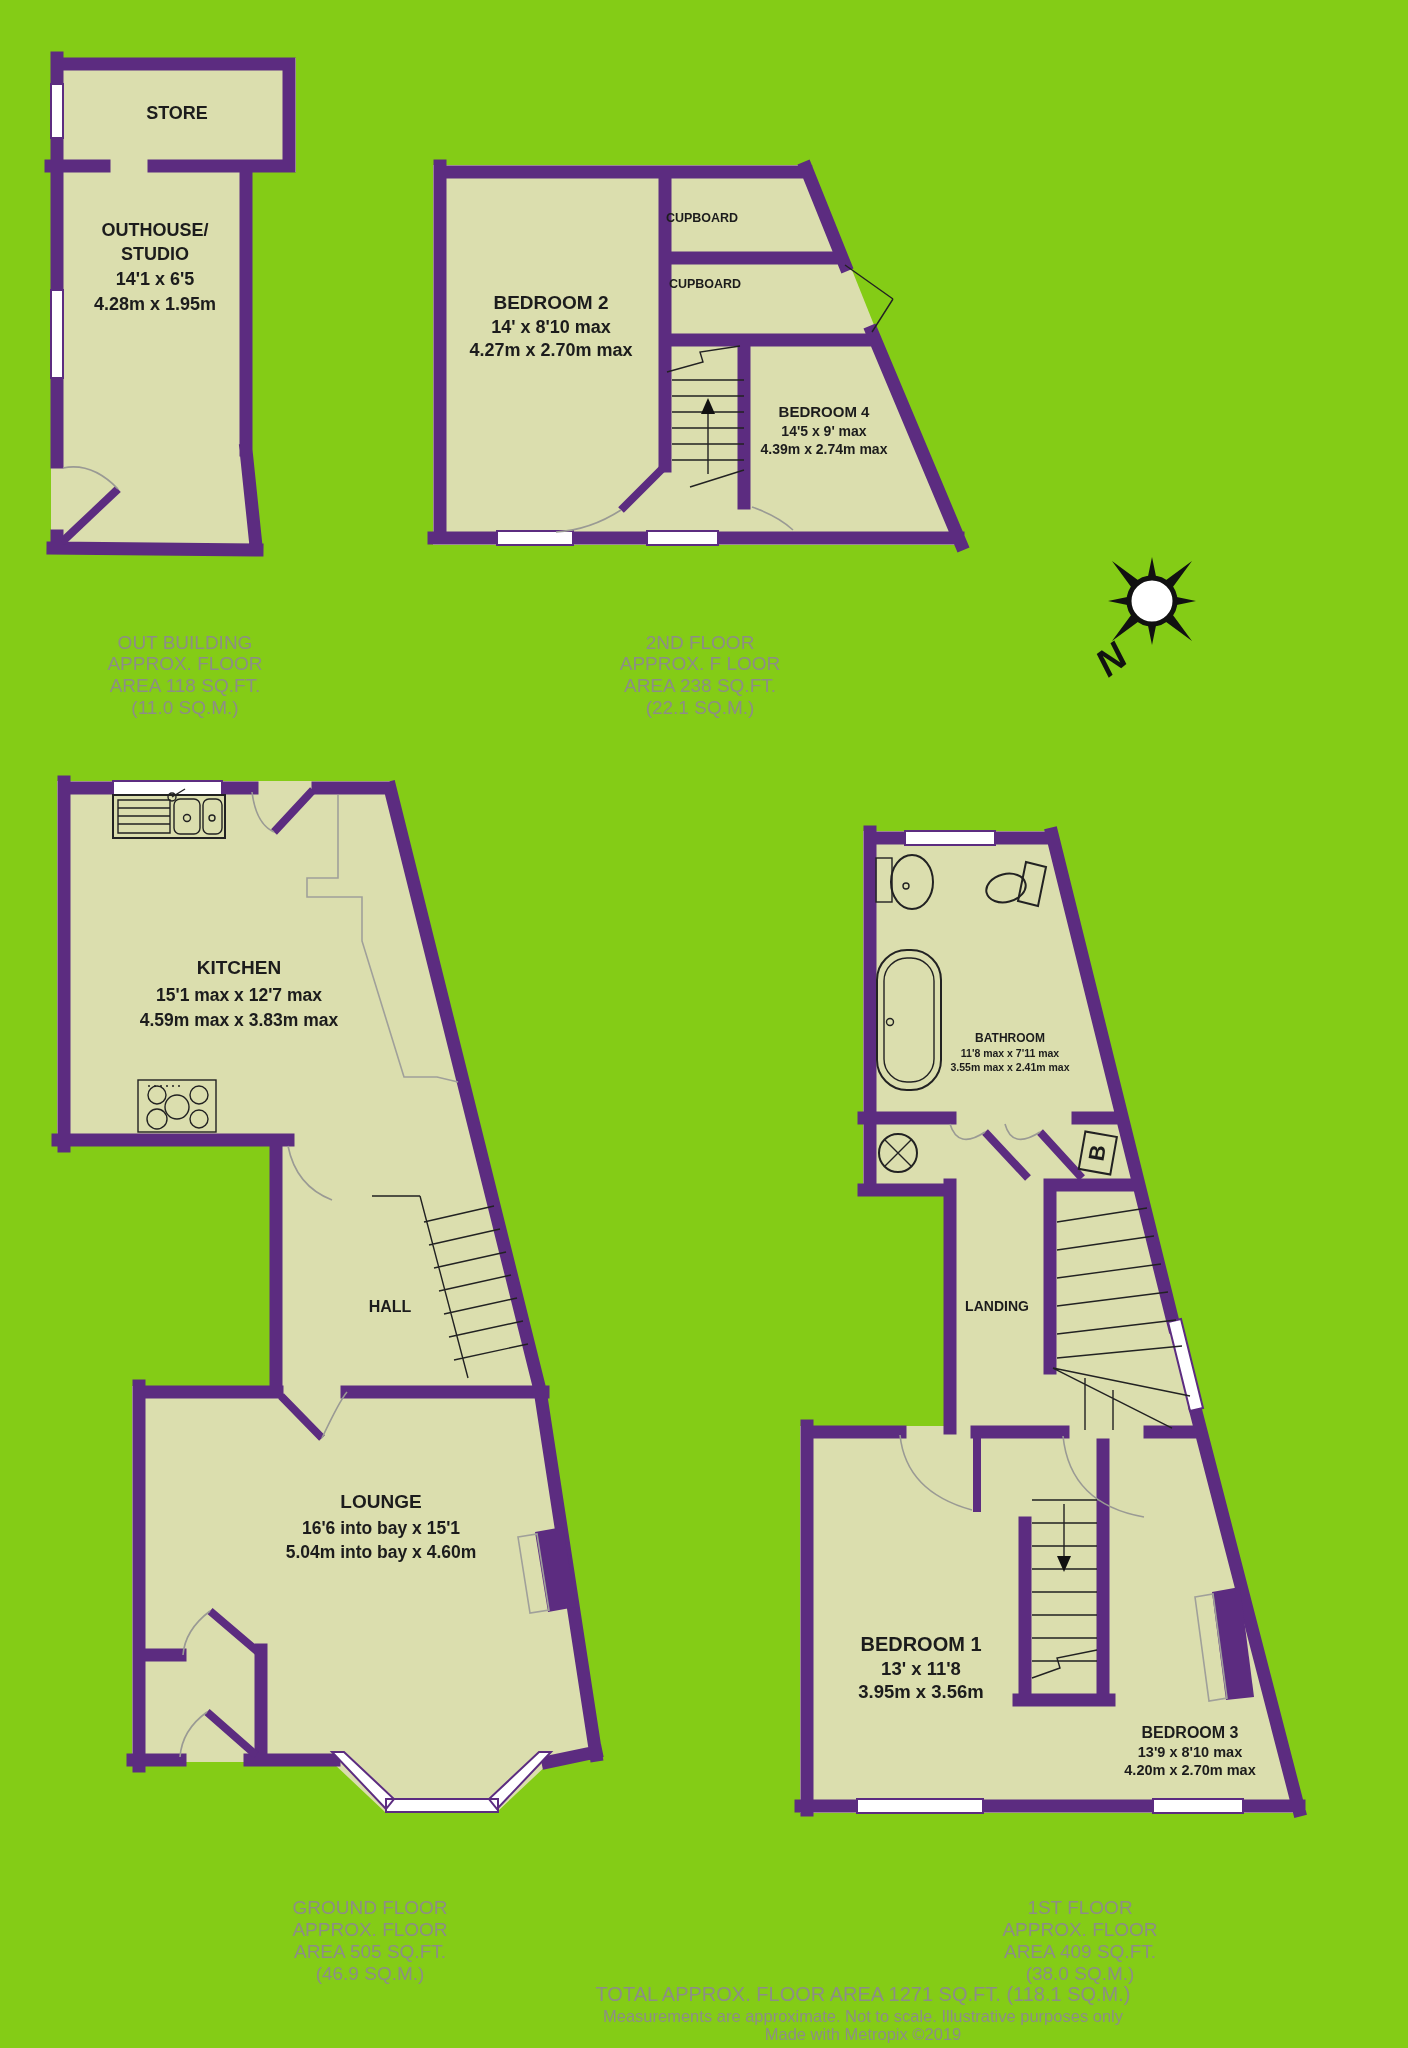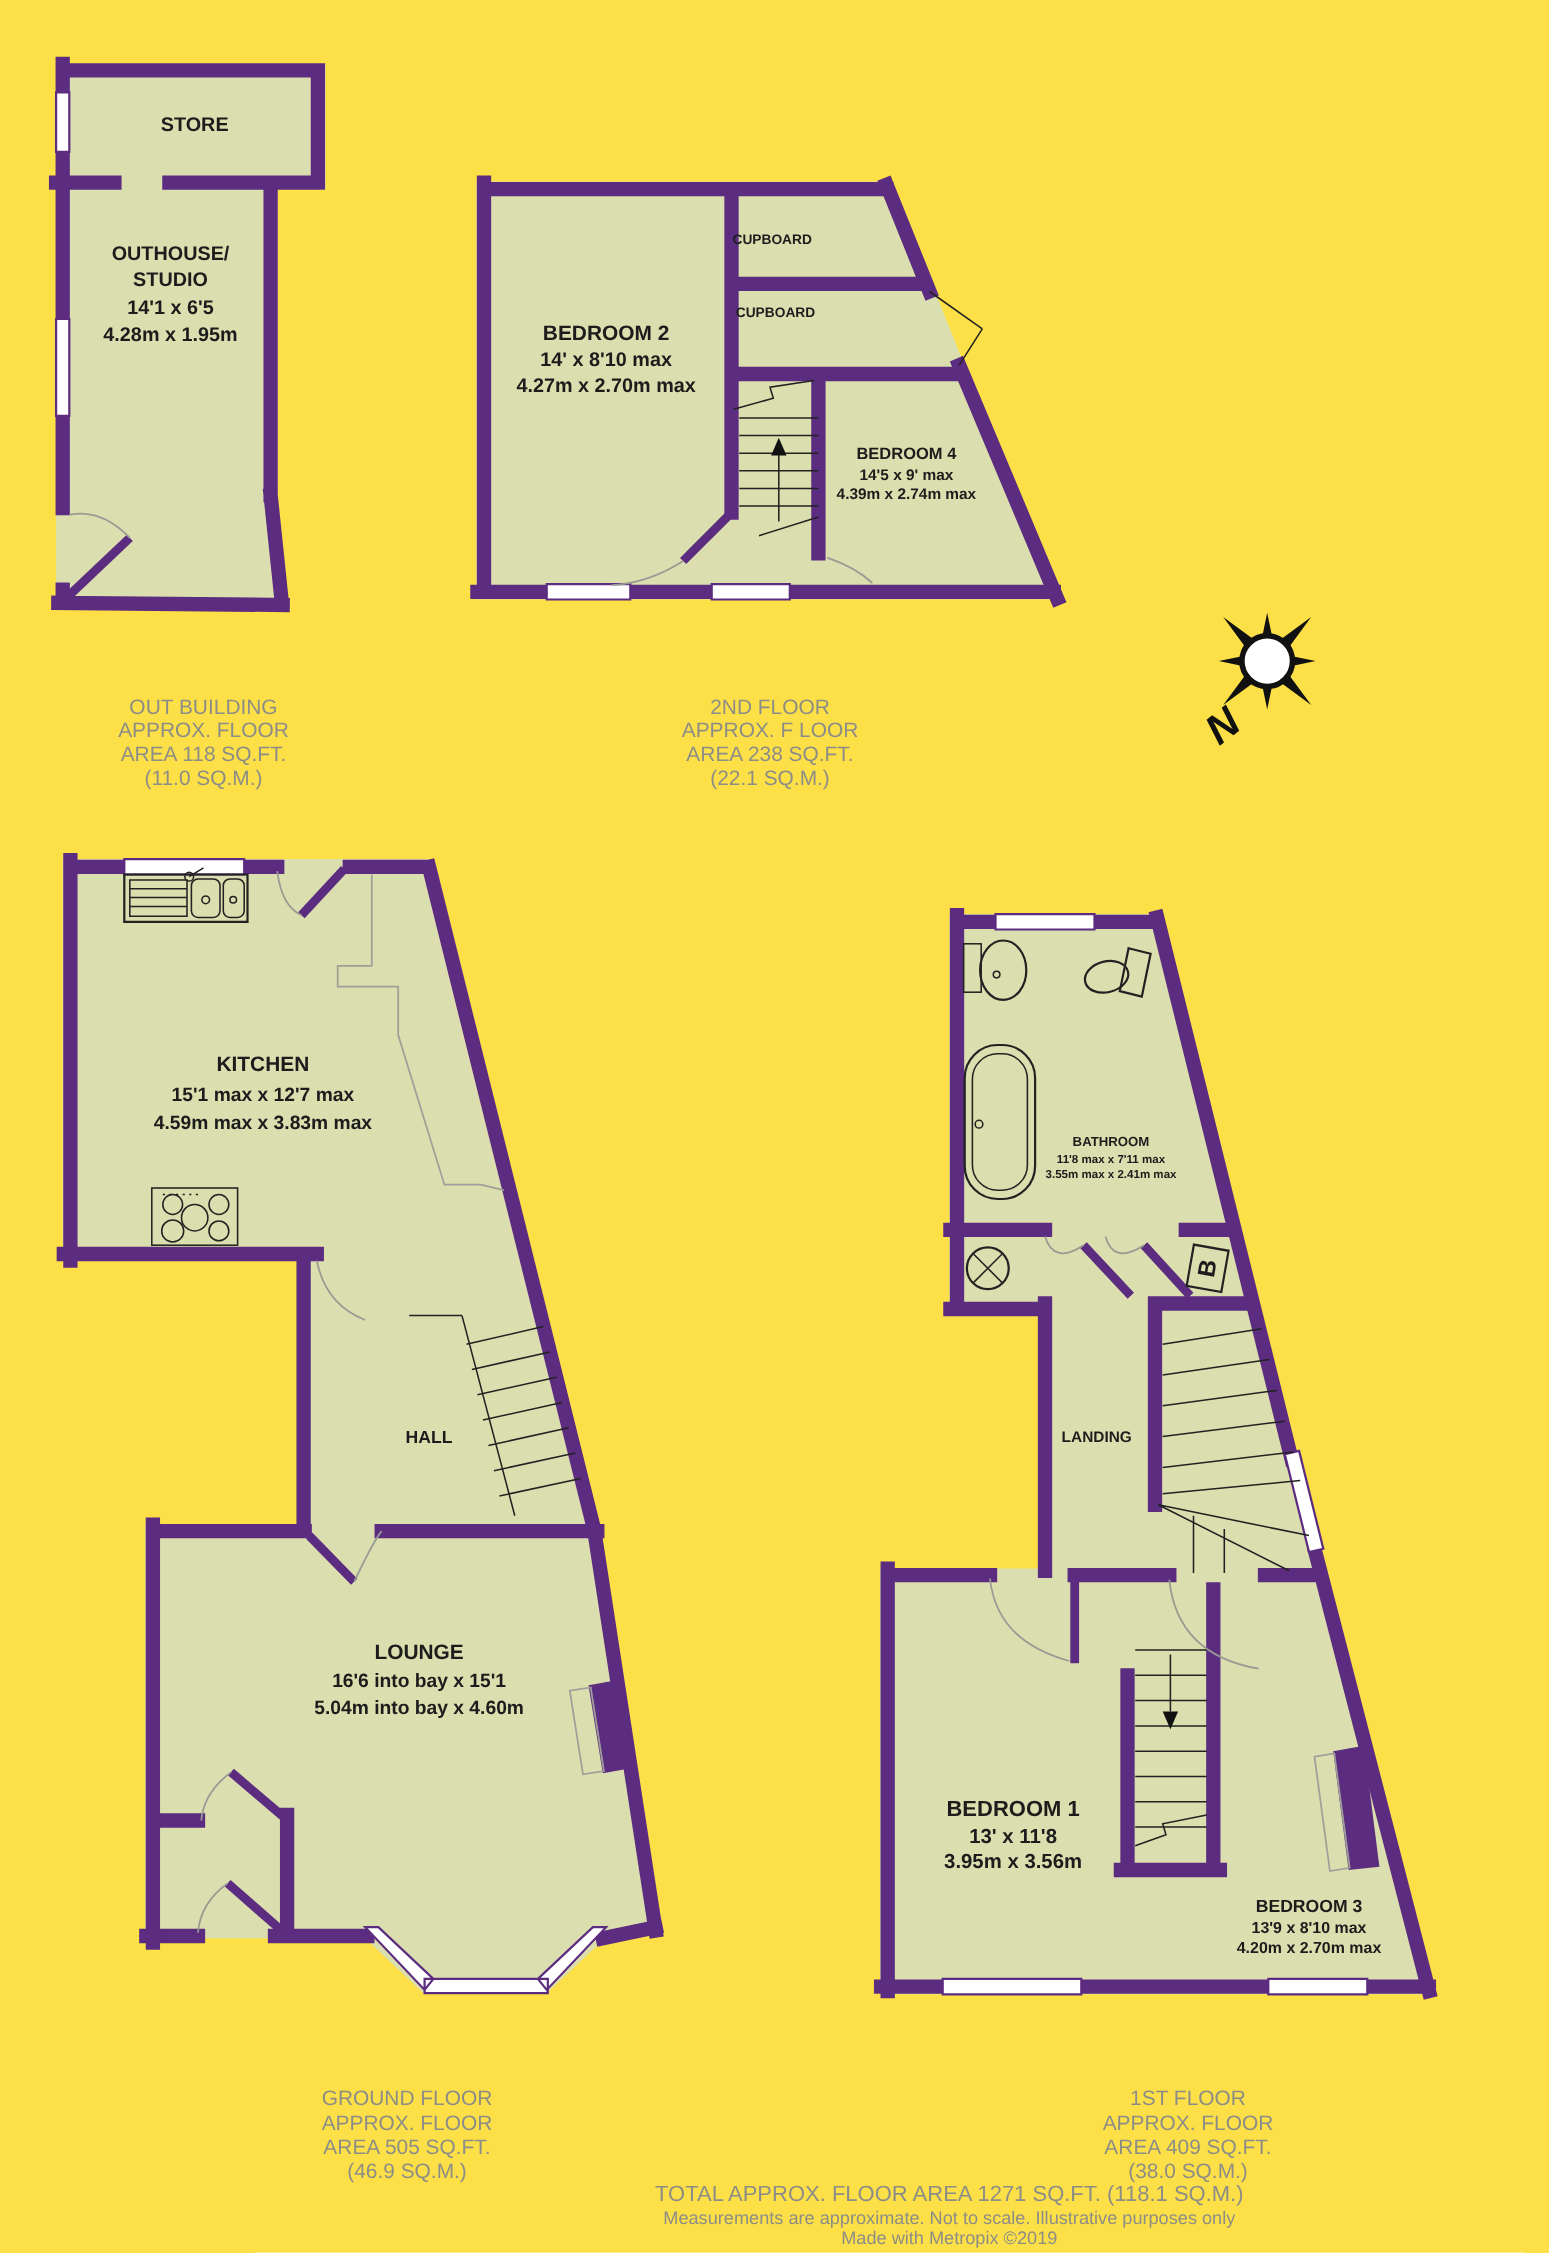--- a/index.html
+++ b/index.html
@@ -1,16 +1,16 @@
 <!DOCTYPE html>
 <html><head>
 <meta charset="utf-8">
 <style>
   html,body{margin:0;padding:0;background:#ffffff;}
-  .page{width:1408px;height:2048px;position:relative;background:#fde047;font-family:"Liberation Sans",sans-serif;}
+  .page{width:1408px;height:2048px;position:relative;background:#84cc16;font-family:"Liberation Sans",sans-serif;}
   svg{display:block;}
   text{font-family:"Liberation Sans",sans-serif;}
   .room-label{fill:#1c1c1c;font-weight:bold;text-anchor:middle;}
   .caption{fill:#8d8d87;text-anchor:middle;}
   .wall{stroke:#5c2c80;stroke-width:13;fill:none;stroke-linecap:square;}
   .doorleaf{stroke:#5c2c80;stroke-width:8;fill:none;stroke-linecap:butt;}
   .win{fill:#ffffff;stroke:#5c2c80;stroke-width:2;}
   .fix{stroke:#222222;stroke-width:2;fill:none;}
   .fixthin{stroke:#222222;stroke-width:1.4;fill:none;}
   .arc{stroke:#9a9a94;stroke-width:1.6;fill:none;}

